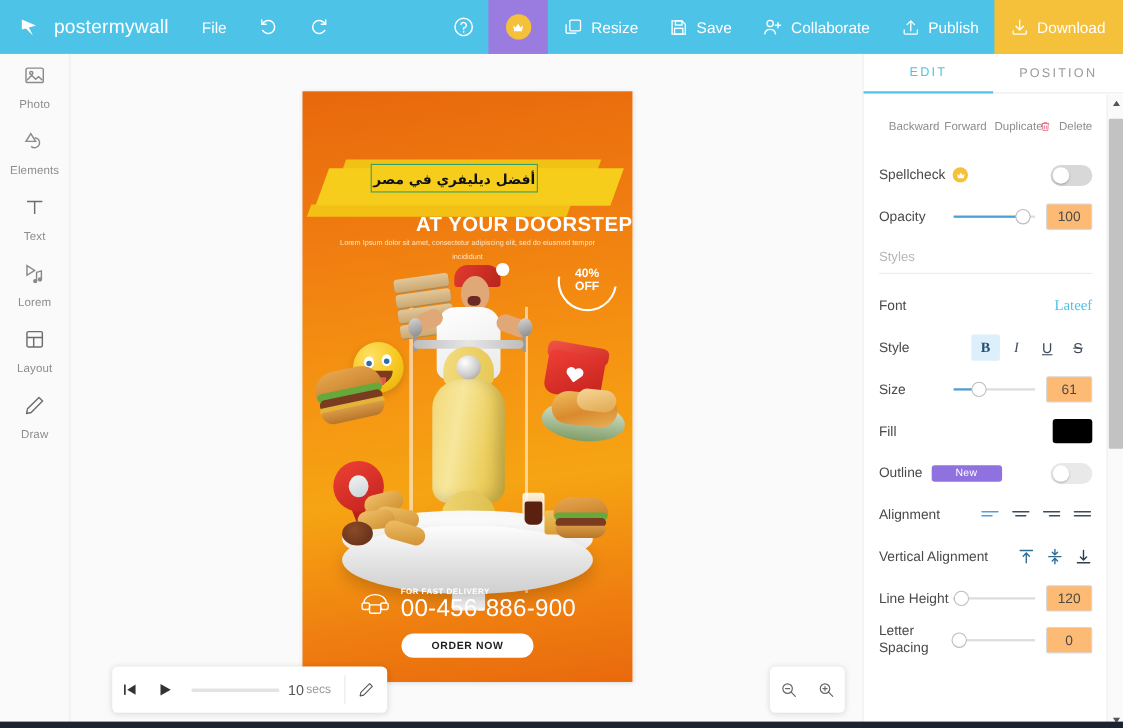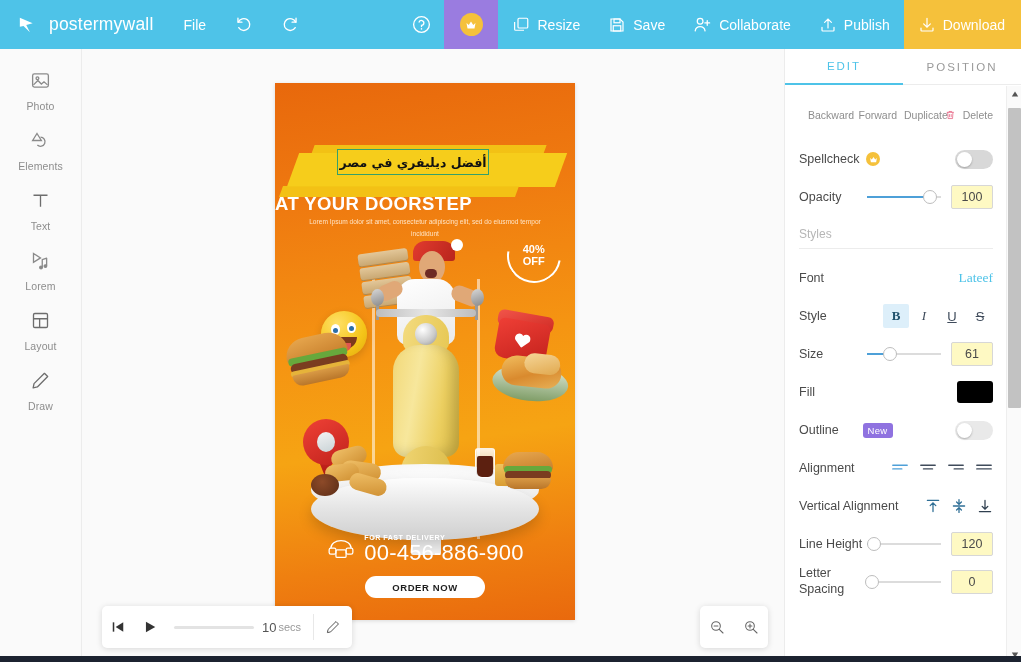--- a/index.html
+++ b/index.html
@@ -45,24 +45,24 @@
   }
   #download-btn {
     background: #f5c13b; color: #ffffff;
     padding: 0 16px 0 14px; font-size: 14px;
     display: flex; align-items: center; gap: 7px; cursor: pointer;
   }
 
   
   #leftrail {
     position: absolute; top: 49px; left: 0;
-    width: 82px; height: 613px;
+    width: 64px; height: 613px;
     background: #fafafa;
     border-right: 1px solid #ececec;
-    padding-top: 12px;
+    padding-top: 0;
     z-index: 20;
   }
   .rail-item {
     height: 60px;
     display: flex; flex-direction: column;
     align-items: center; justify-content: center; gap: 5px;
     cursor: pointer; color: #8a8a8a;
   }
   .rail-label { font-size: 10.5px; color: #8d8d8d; letter-spacing:.1px; }
 
@@ -109,21 +109,21 @@
     border: 1.3px solid #35a06a;
     display: flex; align-items: center; justify-content: center;
     z-index: 4;
   }
   .ar-text {
     direction: rtl; color: #111; font-size: 12.5px; font-weight: 700;
     font-family: "DejaVu Sans", sans-serif; letter-spacing: .2px; white-space: nowrap;
   }
   .p-head {
     position: absolute; top: 110px; left: 0; width: 100%;
-    text-align: left; color: #fff;
+    text-align: right; color: #fff;
     font-size: 18.5px; font-weight: 700; letter-spacing: .4px;
   }
   .p-sub {
     position: absolute; top: 133px; left: 34px; width: 232px;
     text-align: center; color: #ffe3c3; font-size: 6.6px; line-height: 1.75;
   }
   .badge40 {
     position: absolute; right: 14px; top: 146px;
     width: 54px; height: 54px; border-radius: 50%;
     border: 2.5px solid #fff; border-top-color: transparent; border-right-color: transparent;
@@ -444,43 +444,43 @@
   .slider{ position:relative; width:74px; height:18px; cursor:pointer; }
   .slider .track{ position:absolute; top:8px; left:0; width:74px; height:2px; background:#dcdcdc; }
   .slider .fill{ position:absolute; top:8px; left:0; height:2px; background:#4ea0d8; }
   .slider .knob{
     position:absolute; top:2px; width:14px;height:14px;border-radius:50%;
     background:#fff; border:1.4px solid #bdbdbd;
   }
   .numbox{
     width:42px; height:24px; border:1px solid #d7d7d7; border-radius:2px;
     display:flex;align-items:center;justify-content:center;
-    font-size:12.5px; color:#4a4a4a; background:#fef9c3;
+    font-size:12.5px; color:#4a4a4a; background:#fdba74;
   }
   .styles-label{ font-size:12px; color:#b6b6b6; }
   .hr{ height:1px; background:#ececec; margin:6px 0 2px 0; }
 
   .font-val{ font-size:13.5px; color:#4ec3e8; font-family:"Liberation Serif",serif; cursor:pointer;}
   .style-btns{ display:flex; gap:2px; margin-left:auto; }
   .sbtn{
     width:26px;height:24px;display:flex;align-items:center;justify-content:center;
     font-size:13px; color:#3f4b5b; cursor:pointer; border-radius:2px;
   }
   .sbtn.active{ background:#ddeffa; color:#21536e; }
   .sbtn.b{ font-weight:700; font-family:"Liberation Serif",serif;}
   .sbtn.i{ font-style:italic; font-family:"Liberation Serif",serif;}
   .sbtn.u{ text-decoration:underline; }
   .sbtn.s{ text-decoration:line-through; }
 
   .fillswatch{
     width:36px;height:22px;border-radius:3px;background:#000;cursor:pointer;
   }
   .newbadge{
-    margin-left:24px; background:#8f72e0; color:#fff; font-size:9.5px;
-    padding:2px 5px; border-radius:3px; letter-spacing:.3px;
+    margin-left:8px; background:#8f72e0; color:#fff; font-size:9.5px;
+    padding:2px 22px; border-radius:3px; letter-spacing:.3px;
   }
   .align-group{ display:flex; gap:10px; margin-left:auto; }
   .abtn{ cursor:pointer; display:flex;align-items:center; }
 
   
   #vscroll{
     position:absolute; top:37px; right:0; width:15px; height:576px;
     background:#fafafa; border-left:1px solid #eee;
   }
   .sc-arrow{

